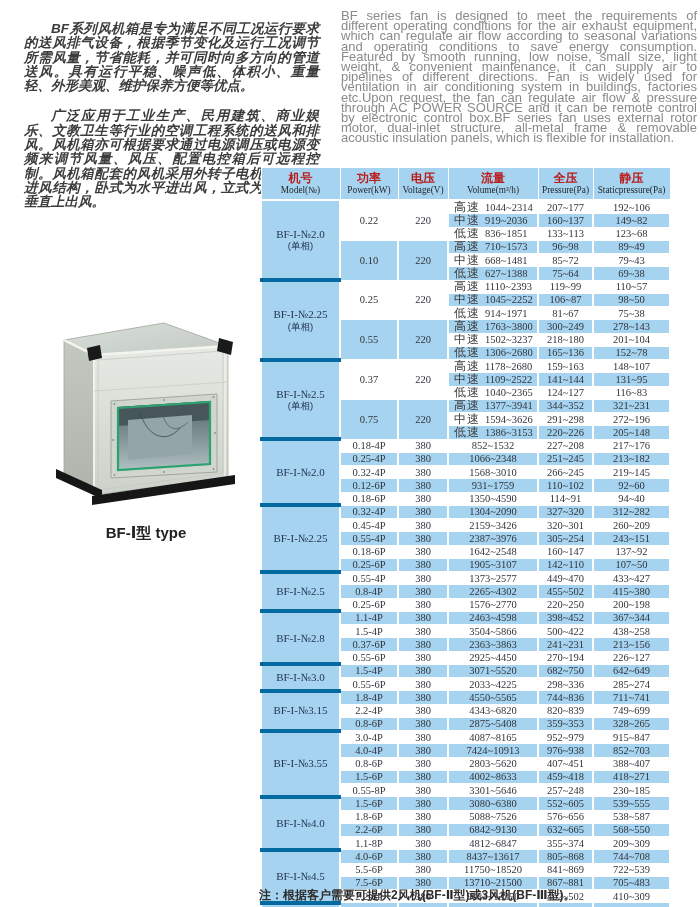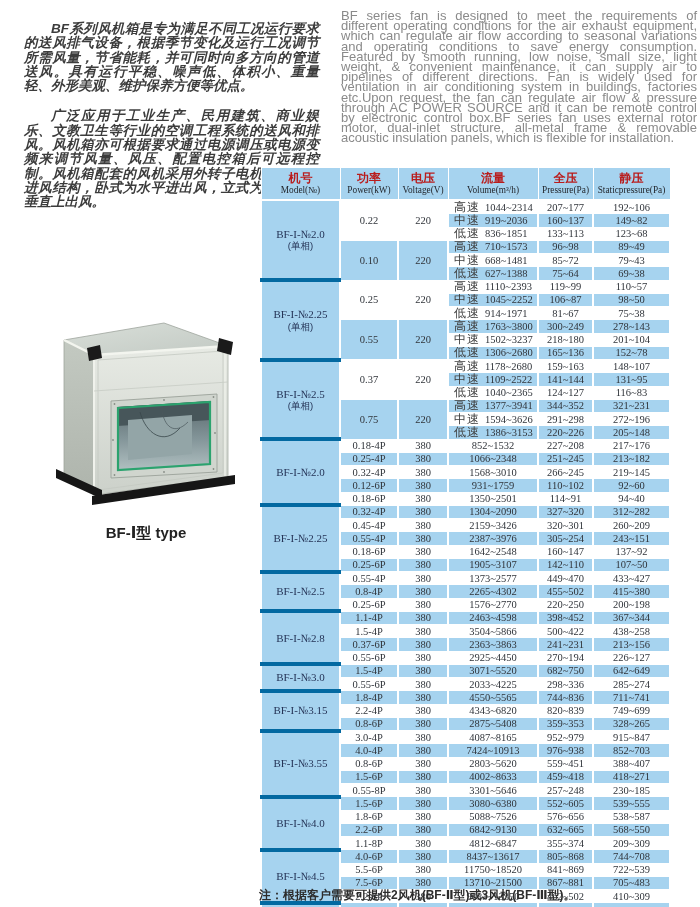--- a/index.html
+++ b/index.html
@@ -294,21 +294,21 @@
         <tr>
           <td class="b">0.12-6P</td>
           <td class="b">380</td>
           <td class="b">931~1759</td>
           <td class="b">110~102</td>
           <td class="b">92~60</td>
         </tr>
         <tr>
           <td class="w">0.18-6P</td>
           <td class="w">380</td>
-          <td class="w">1350~2501</td>
+          <td class="w">1350~4590</td>
           <td class="w">114~91</td>
           <td class="w">94~40</td>
         </tr>
         <tr>
           <td class="model" rowspan="5">
             <div class="model-name">BF-I-№2.25</div>
           </td>
           <td class="b">0.32-4P</td>
           <td class="b">380</td>
           <td class="b">1304~2090</td>
@@ -453,21 +453,21 @@
           <td class="b">4.0-4P</td>
           <td class="b">380</td>
           <td class="b">7424~10913</td>
           <td class="b">976~938</td>
           <td class="b">852~703</td>
         </tr>
         <tr>
           <td class="w">0.8-6P</td>
           <td class="w">380</td>
           <td class="w">2803~5620</td>
-          <td class="w">559~451</td>
+          <td class="w">407~451</td>
           <td class="w">388~407</td>
         </tr>
         <tr>
           <td class="b">1.5-6P</td>
           <td class="b">380</td>
           <td class="b">4002~8633</td>
           <td class="b">459~418</td>
           <td class="b">418~271</td>
         </tr>
         <tr>

